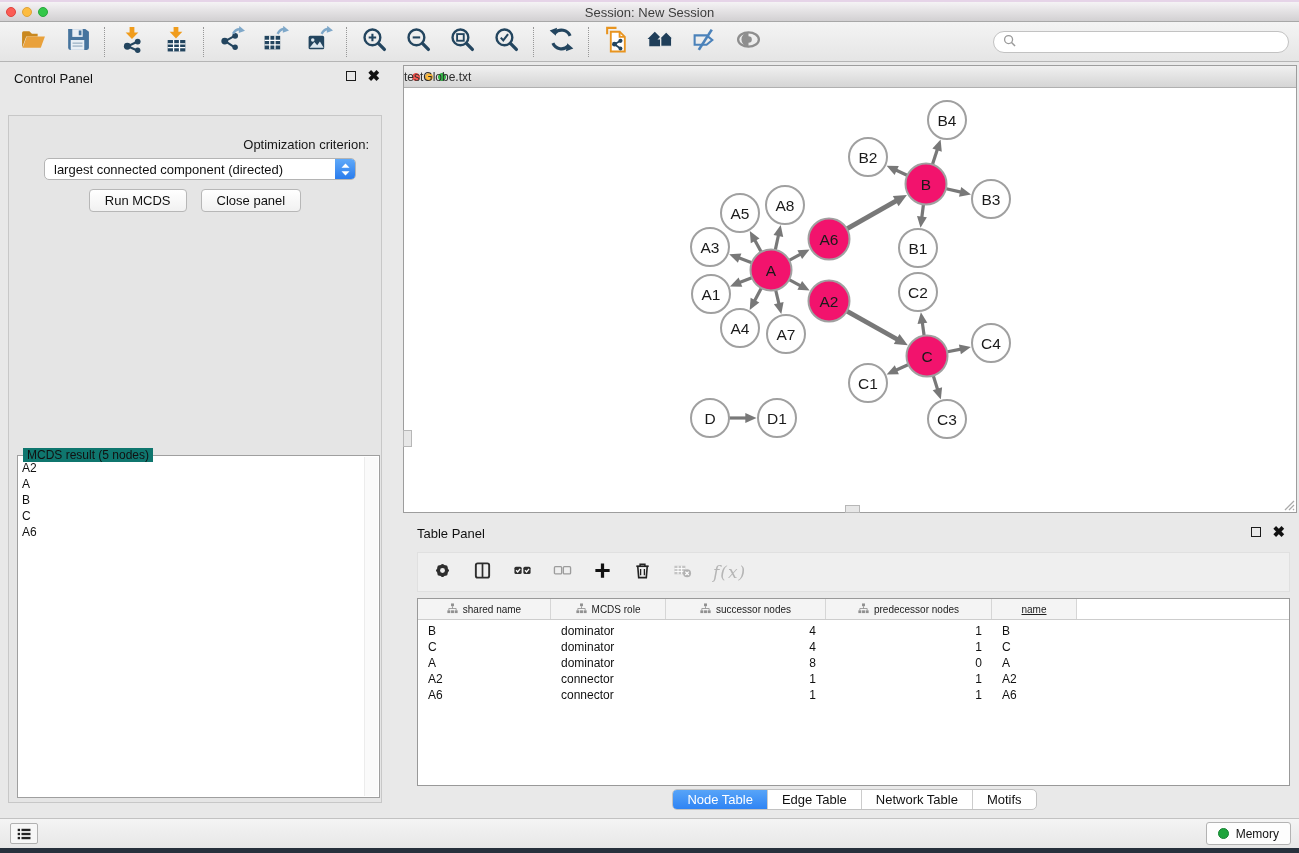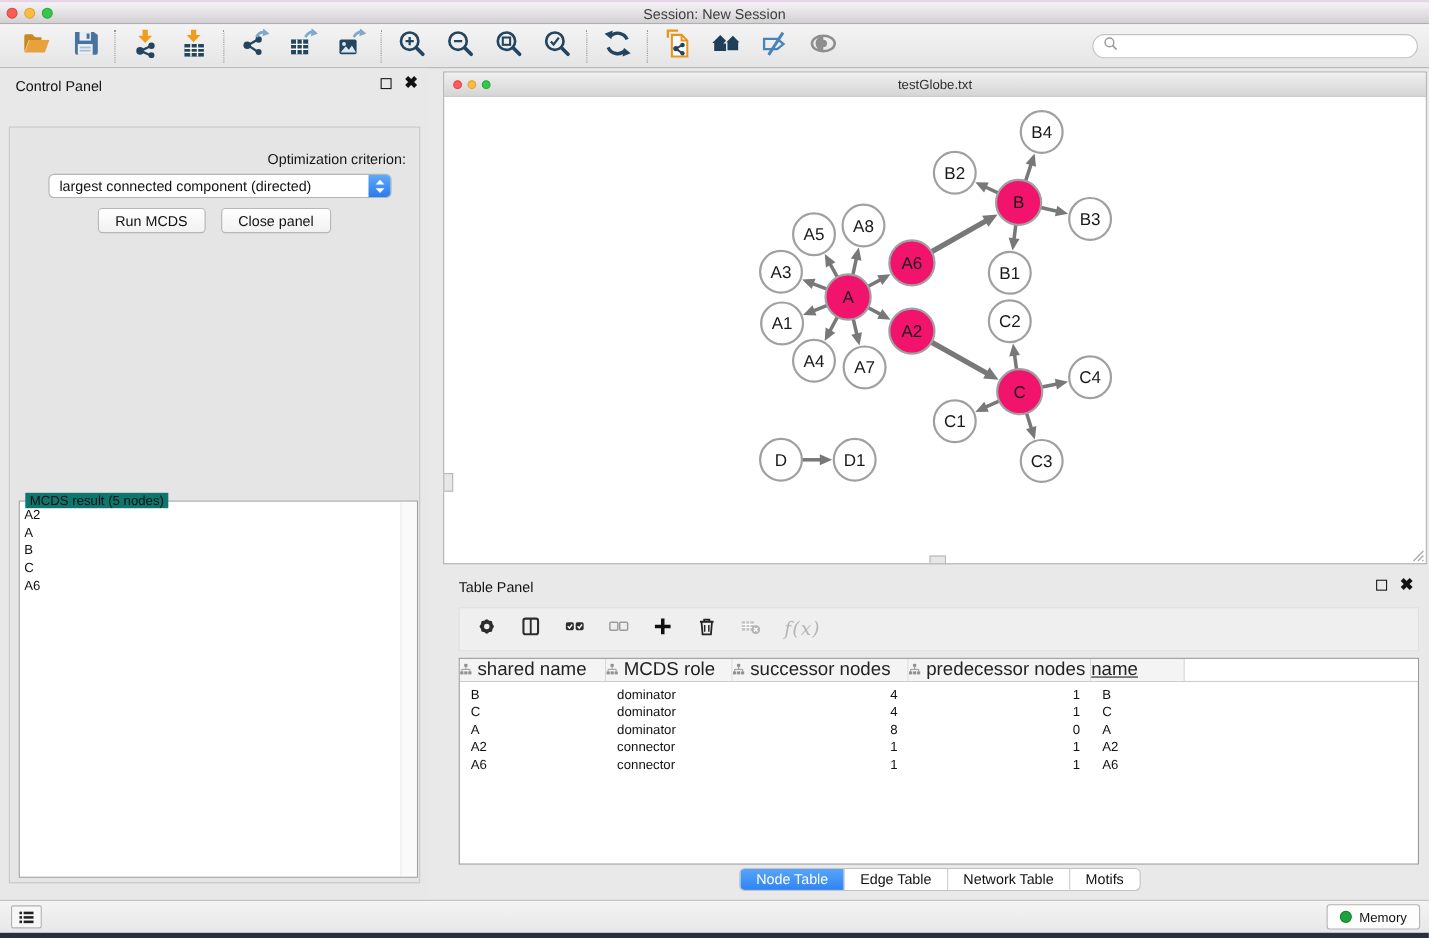--- a/index.html
+++ b/index.html
@@ -50,38 +50,38 @@
   .result-box{position:absolute;left:8px;right:1px;top:339px;bottom:4px;border:1px solid #9f9f9f;background:#fff}
   .result-legend{position:absolute;top:-8px;left:5px;background:#0f766e;padding:0 4px;font-size:12px;color:#111}
   .result-list{position:absolute;top:4px;left:4px;right:18px;bottom:2px;font-size:12px;color:#111;overflow:hidden}
   .result-item{height:16px;line-height:16px}
   .result-scroll{position:absolute;top:1px;bottom:1px;right:1px;width:13px;background:#fafafa;border-left:1px solid #ececec}
   
   .network-window{position:absolute;left:403px;top:65px;width:894px;height:448px;box-sizing:border-box;
     background:#fff;border:1px solid #9d9d9d}
   .nw-titlebar{position:absolute;top:0;left:0;right:0;height:22px;box-sizing:border-box;
     background:linear-gradient(#f0f0f0,#d5d5d5);border-bottom:1px solid #b0b0b0}
-  .nw-title{position:absolute;left:0;right:0;top:4px;text-align:center;font-size:12px;color:#2e2e2e}
+  .nw-title{position:absolute;left:0;right:0;top:4px;text-align:left;font-size:12px;color:#2e2e2e}
   .nw-lights{position:absolute;left:8px;top:7px;display:flex;gap:5px}
   .nw-light{width:8px;height:8px;border-radius:50%;box-sizing:border-box}
   .nw-canvas{position:absolute;top:22px;left:0;right:0;bottom:0;overflow:hidden;background:#fff}
   .grip-left{position:absolute;left:-1px;top:364px;width:7px;height:15px;background:#e7e7e7;border:1px solid #b7b7b7}
   .grip-bottom{position:absolute;left:441px;bottom:-1px;width:13px;height:6px;background:#e7e7e7;border:1px solid #b7b7b7}
   .resize-corner{position:absolute;right:1px;bottom:1px}
   
   .table-panel{position:absolute;left:410px;top:520px;right:0;bottom:35px}
   .tp-title{position:absolute;top:6px;left:7px;font-size:13px;color:#111}
   .tp-toolbar{position:absolute;left:7px;right:9px;top:32px;height:40px;box-sizing:border-box;
     background:#efefef;border:1px solid #e0e0e0;display:flex;align-items:center;gap:21px;padding-left:15px}
   .tp-btn{display:flex;align-items:center;justify-content:center}
   .fx{font-family:"DejaVu Serif",serif;font-style:italic;font-size:17px;color:#b5b5b5;letter-spacing:1px}
   .tp-table{position:absolute;left:7px;right:9px;top:78px;bottom:32px;background:#fff;border:1px solid #999;overflow:hidden}
   .thead{display:flex;height:20px;border-bottom:1px solid #cdcdcd;background:#fff}
-  .th{display:flex;align-items:center;gap:5px;background:#f4f4f4;
-    border-right:1px solid #d6d6d6;box-sizing:border-box;font-size:17px;color:#222}
+  .th{display:flex;align-items:center;justify-content:center;gap:5px;background:#f4f4f4;
+    border-right:1px solid #d6d6d6;box-sizing:border-box;font-size:10px;color:#222}
   .tbody{padding-top:3px}
   .tr{display:flex;height:16px;align-items:center;font-size:12px;color:#111}
   .td{box-sizing:border-box;padding:0 10px;white-space:nowrap}
   .tp-tabs{position:absolute;left:0;right:0;top:269px;display:flex;justify-content:center}
   .seg{display:flex;background:#fff;border:1px solid #c2c2c2;border-radius:5px;overflow:hidden}
   .seg-tab{font-size:13px;padding:2px 14px;color:#111;border-right:1px solid #ccc;white-space:nowrap}
   .seg-tab:last-child{border-right:none}
   .seg-tab.active{background:linear-gradient(#57a4f8,#2f84f4);color:#fff}
   
   .statusbar{position:absolute;left:0;right:0;bottom:5px;height:30px;box-sizing:border-box;

